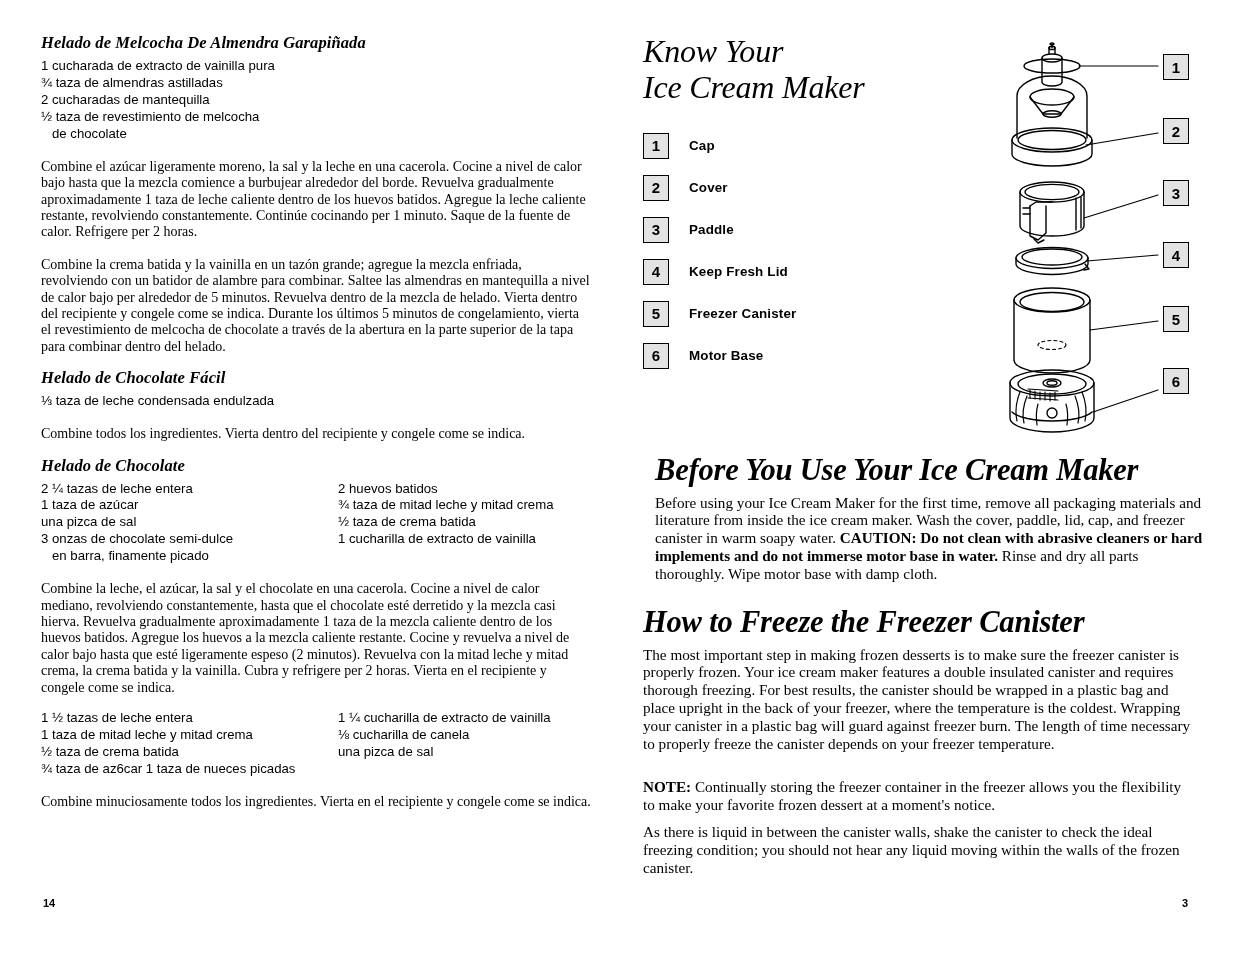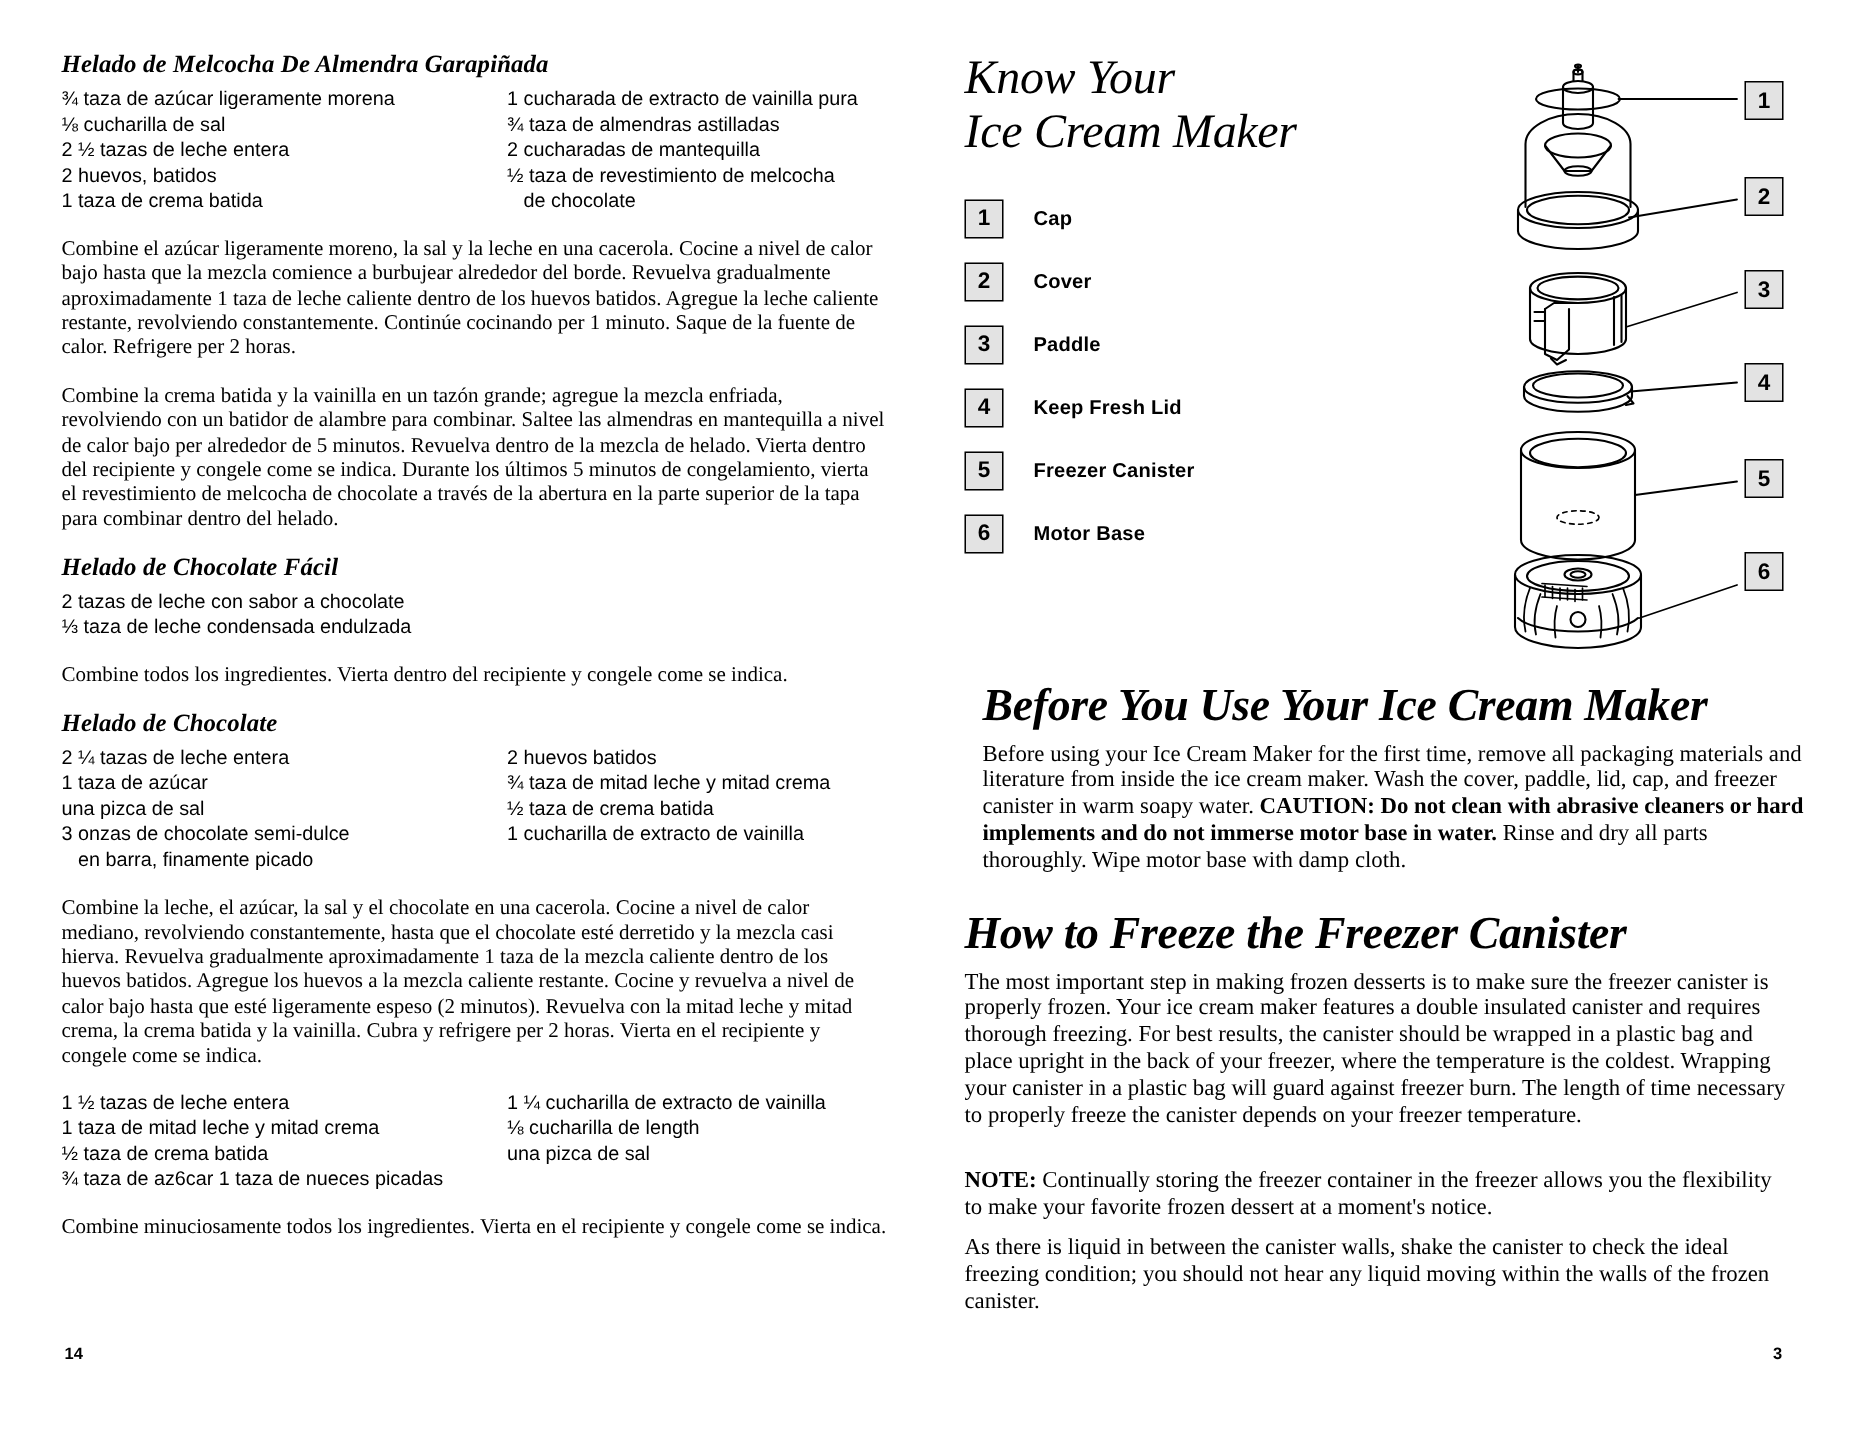--- a/index.html
+++ b/index.html
@@ -145,44 +145,36 @@
   #folio-right { left: 1182px; top: 897px; }
 </style>
 </head>
 <body>
 
 <div id="left-page">
 
   <div class="recipe">
     <h2 class="recipe-title">Helado de Melcocha De Almendra Garapiñada</h2>
     <div class="ing-grid">
-      <div class="ing-col col-a">
-        <div class="ing-line">¾ taza de azúcar ligeramente morena</div>
-        <div class="ing-line">⅛ cucharilla de sal</div>
-        <div class="ing-line">2 ½ tazas de leche entera</div>
-        <div class="ing-line">2 huevos, batidos</div>
-        <div class="ing-line">1 taza de crema batida</div>
-      </div>
       <div class="ing-col col-b">
         <div class="ing-line">1 cucharada de extracto de vainilla pura</div>
         <div class="ing-line">¾ taza de almendras astilladas</div>
         <div class="ing-line">2 cucharadas de mantequilla</div>
         <div class="ing-line">½ taza de revestimiento de melcocha</div>
         <div class="ing-line">   de chocolate</div>
       </div>
     </div>
     <p class="body-p">Combine el azúcar ligeramente moreno, la sal y la leche en una cacerola. Cocine a nivel de calor bajo hasta que la mezcla comience a burbujear alrededor del borde. Revuelva gradualmente aproximadamente 1 taza de leche caliente dentro de los huevos batidos. Agregue la leche caliente restante, revolviendo constantemente. Continúe cocinando per 1 minuto. Saque de la fuente de calor. Refrigere per 2 horas.</p>
     <p class="body-p">Combine la crema batida y la vainilla en un tazón grande; agregue la mezcla enfriada, revolviendo con un batidor de alambre para combinar. Saltee las almendras en mantequilla a nivel de calor bajo per alrededor de 5 minutos. Revuelva dentro de la mezcla de helado. Vierta dentro del recipiente y congele come se indica. Durante los últimos 5 minutos de congelamiento, vierta el revestimiento de melcocha de chocolate a través de la abertura en la parte superior de la tapa para combinar dentro del helado.</p>
   </div>
 
   <div class="recipe">
     <h2 class="recipe-title">Helado de Chocolate Fácil</h2>
     <div class="ing-grid">
       <div class="ing-col col-a">
-        <div class="ing-line">2 tazas de leche con sabor a chocolate</div>
         <div class="ing-line">⅓ taza de leche condensada endulzada</div>
       </div>
     </div>
     <p class="body-p">Combine todos los ingredientes. Vierta dentro del recipiente y congele come se indica.</p>
   </div>
 
   <div class="recipe">
     <h2 class="recipe-title">Helado de Chocolate</h2>
     <div class="ing-grid">
       <div class="ing-col col-a">
@@ -205,21 +197,21 @@
   <div class="recipe">
     <div class="ing-grid">
       <div class="ing-col col-a">
         <div class="ing-line">1 ½ tazas de leche entera</div>
         <div class="ing-line">1 taza de mitad leche y mitad crema</div>
         <div class="ing-line">½ taza de crema batida</div>
         <div class="ing-line">¾ taza de az6car 1 taza de nueces picadas</div>
       </div>
       <div class="ing-col col-b">
         <div class="ing-line">1 ¼ cucharilla de extracto de vainilla</div>
-        <div class="ing-line">⅛ cucharilla de length</div>
+        <div class="ing-line">⅛ cucharilla de canela</div>
         <div class="ing-line">una pizca de sal</div>
       </div>
     </div>
     <p class="body-p tight">Combine minuciosamente todos los ingredientes. Vierta en el recipiente y congele come se indica.</p>
   </div>
 
 </div>
 
 <div id="right-page">
 

